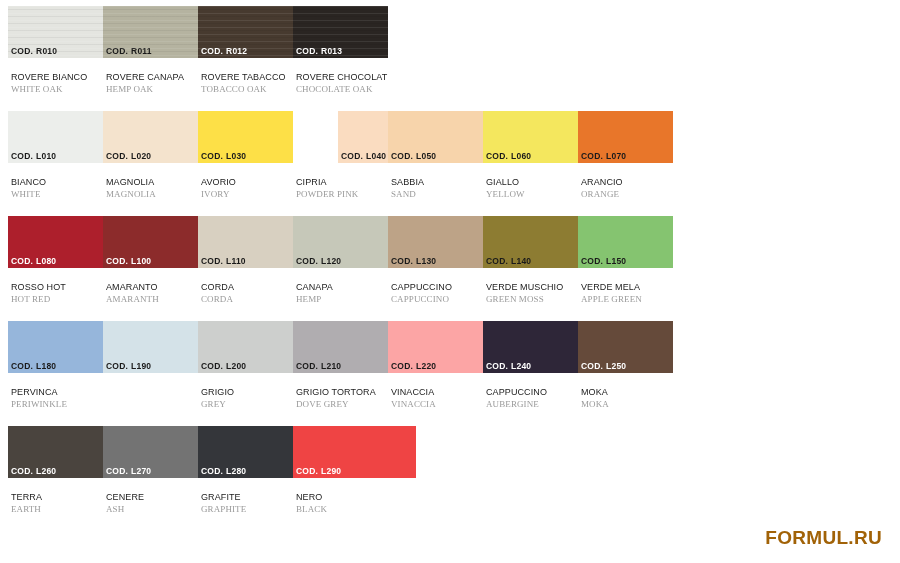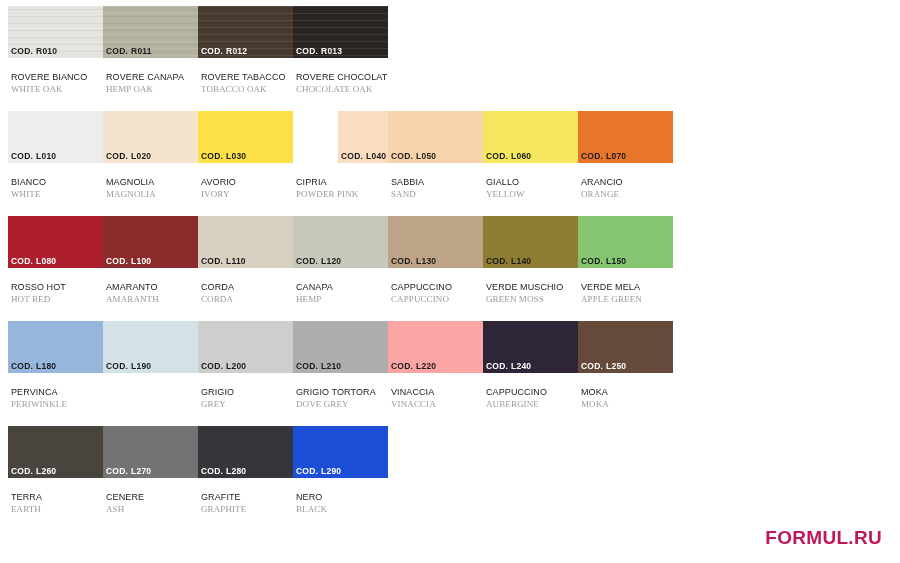--- a/index.html
+++ b/index.html
@@ -255,21 +255,21 @@
         </div></div><div class="cell"><div class="swatch" style="background: #737373;">
           <div class="code light"><span class="cpfx">COD.</span><span>L270</span></div>
         </div><div class="names">
           <span class="name-it">CENERE</span>
           <span class="name-en">ASH</span>
         </div></div><div class="cell"><div class="swatch" style="background: rgb(52, 54, 58);">
           <div class="code light"><span class="cpfx">COD.</span><span>L280</span></div>
         </div><div class="names">
           <span class="name-it">GRAFITE</span>
           <span class="name-en">GRAPHITE</span>
-        </div></div><div class="cell"><div class="swatch" style="background: #1d4ed8;">
+        </div></div><div class="cell"><div class="swatch" style="background: #ef4444; padding-left: 28px;">
           <div class="code light"><span class="cpfx">COD.</span><span>L290</span></div>
         </div><div class="names">
           <span class="name-it">NERO</span>
           <span class="name-en">BLACK</span>
         </div></div></div>
   </div>
 
-<div id="logo" style="color: #be185d; text-align: right;">FORMUL.RU</div>
+<div id="logo" style="color: #a16207; text-align: right;">FORMUL.RU</div>
 
 </body></html>

